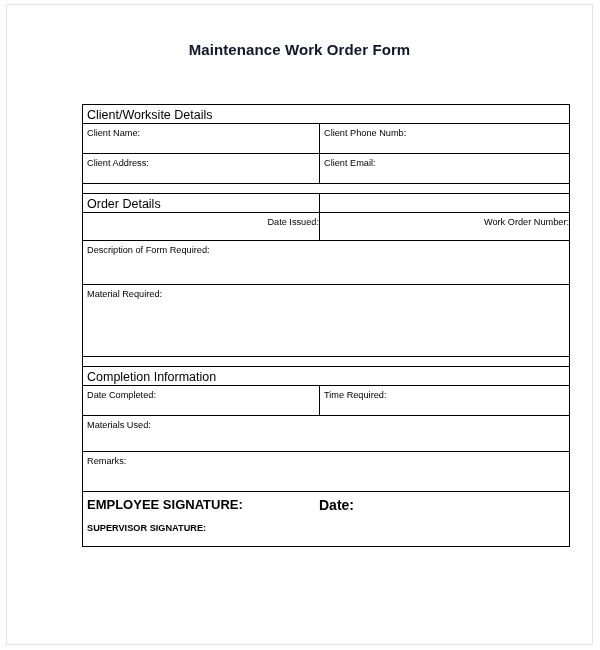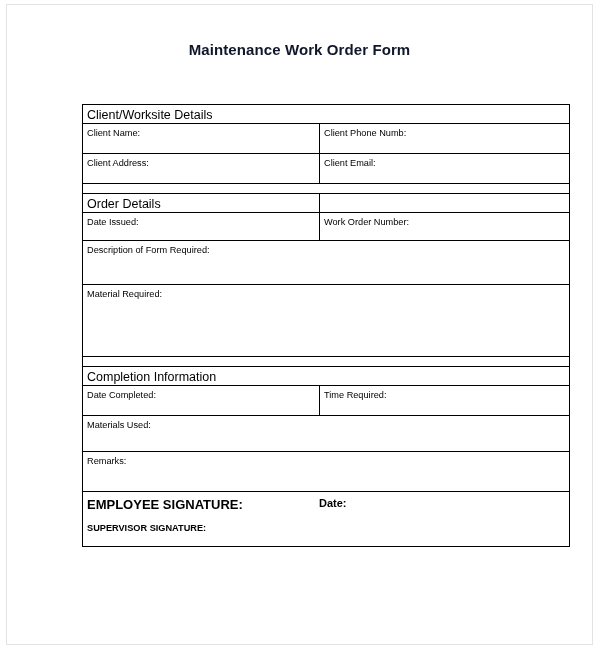--- a/index.html
+++ b/index.html
@@ -82,21 +82,21 @@
   }
 
   
   tr.spacer td {
     height: 9px;
     border-top: 1.3px solid #000000;
     border-bottom: 1.3px solid #000000;
     background: #ffffff;
   }
 
-  .h28 { height: 28px; }
+  .h28 { height: 28px; text-align: right; }
   .h30 { height: 30px; }
   .h44 { height: 44px; }
   .h72 { height: 72px; }
   .h36 { height: 36px; }
   .h40 { height: 40px; }
   .h55 { height: 55px; }
 
   
   td.sig-cell { position: relative; }
   td.sig-cell .sig-row1 {
@@ -104,21 +104,21 @@
     left: 4px;
     top: 5px;
     font-size: 13px;
     font-weight: bold;
     white-space: nowrap;
   }
   td.sig-cell .sig-date {
     position: absolute;
     left: 236px;
     top: 5px;
-    font-size: 11px;
+    font-size: 14px;
     font-weight: bold;
     white-space: nowrap;
   }
   td.sig-cell .sig-row2 {
     position: absolute;
     left: 4px;
     top: 31px;
     font-size: 9.2px;
     font-weight: bold;
     white-space: nowrap;

